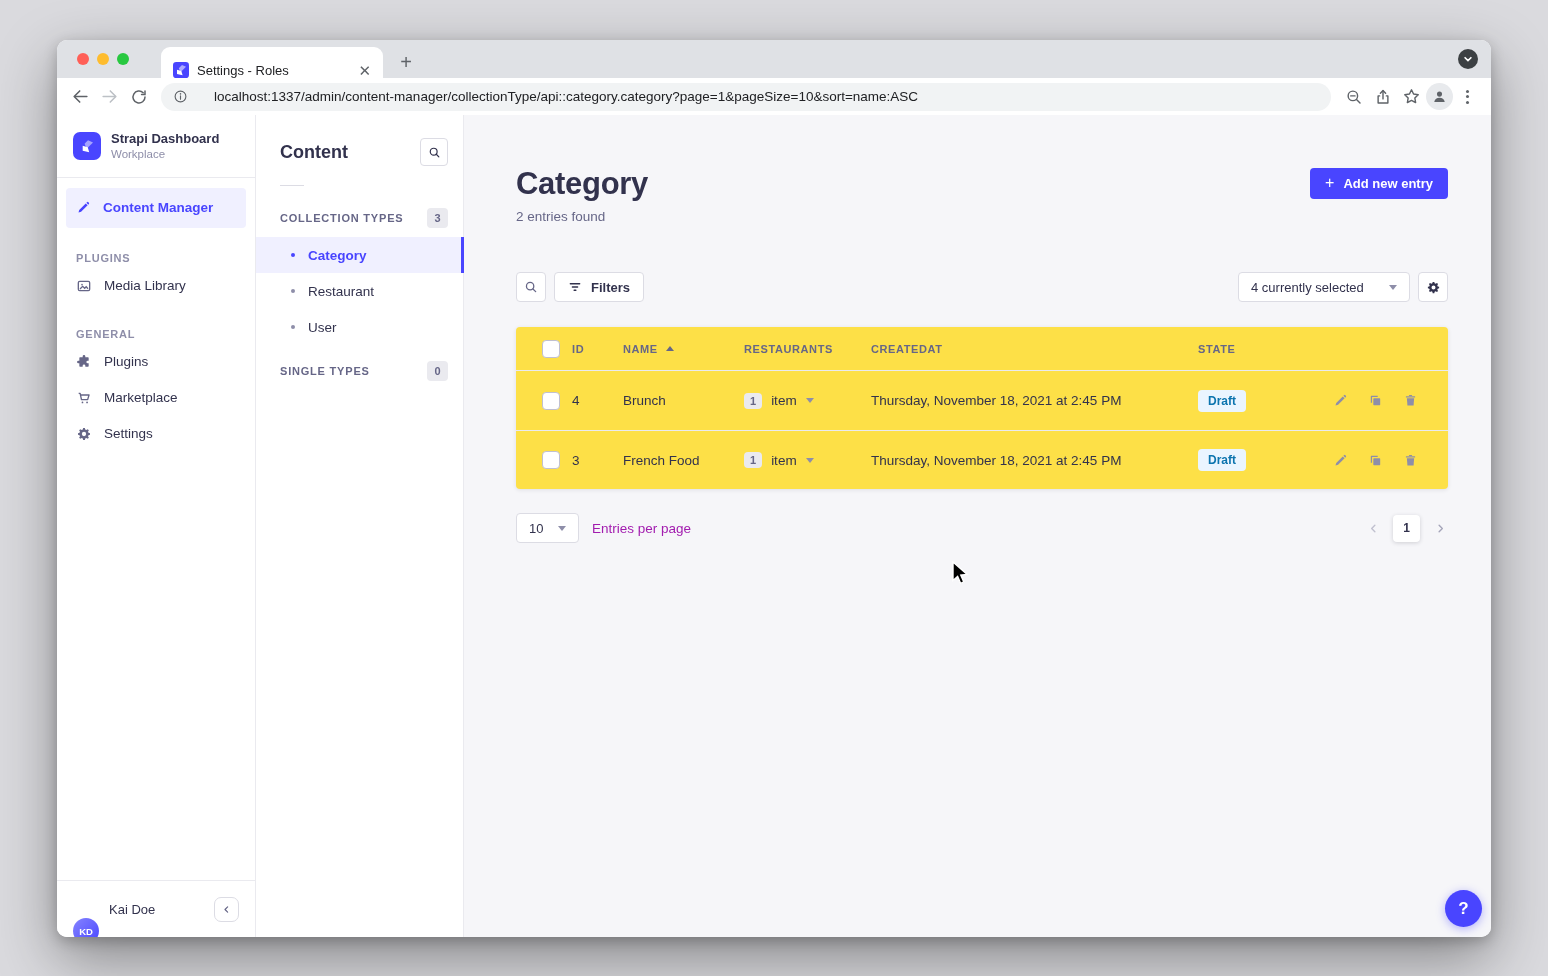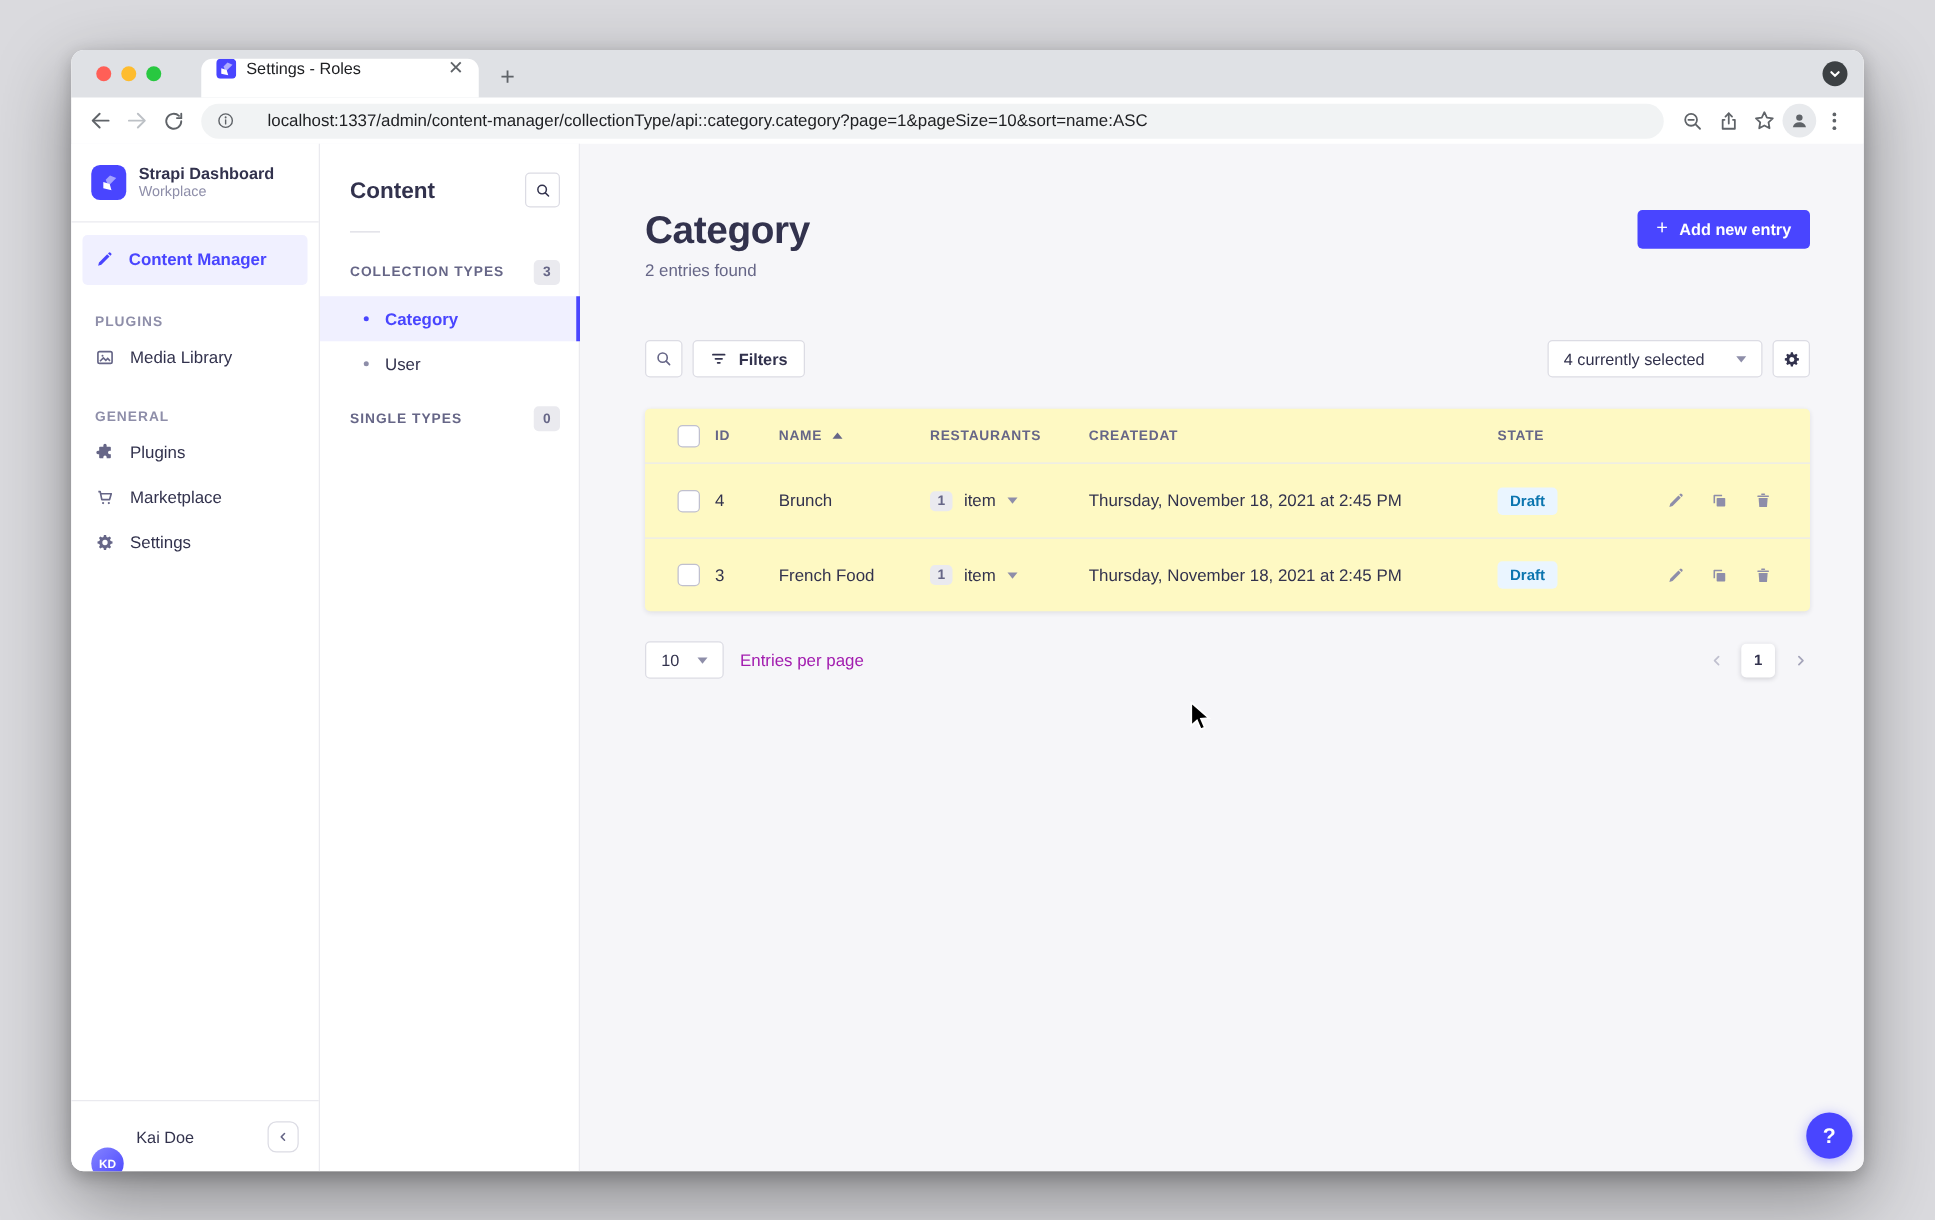--- a/index.html
+++ b/index.html
@@ -15,21 +15,21 @@
     border-radius:10px; overflow:hidden; background:#fff;
     box-shadow: 0 22px 60px rgba(0,0,0,.38), 0 4px 14px rgba(0,0,0,.22);
     display:flex; flex-direction:column;
   }
   
   .tabstrip { height:38px; background:#DFE1E5; position:relative; display:flex; align-items:flex-end; flex-shrink:0; }
   .traffic { position:absolute; left:20px; top:13px; display:flex; gap:8px; }
   .traffic span { width:12px; height:12px; border-radius:50%; display:block; }
   .tl-red{background:#FF5F57;} .tl-yellow{background:#FEBC2E;} .tl-green{background:#28C840;}
   .tab { margin-left:104px; width:222px; height:31px; background:#fff; border-radius:9px 9px 0 0;
-         display:flex; align-items:flex-start; gap:8px; padding:0 12px; }
+         display:flex; align-items:flex-end; gap:8px; padding:0 12px; }
   .tab-title { flex:1; font-size:13px; color:#202124; white-space:nowrap; overflow:hidden; }
   .tab-close { color:#5F6368; font-size:15px; line-height:1; }
   .newtab { width:26px; height:26px; margin:0 0 3px 10px; display:flex; align-items:center; justify-content:center;
             color:#5F6368; font-size:20px; border-radius:50%; }
   .tabsearch { position:absolute; right:13px; top:9px; width:20px; height:20px; border-radius:50%;
                background:#3C4043; display:flex; align-items:center; justify-content:center; }
   .toolbar { height:37px; background:#fff; display:flex; align-items:center; padding:0 9px; flex-shrink:0; }
   .navico { width:29px; height:29px; display:flex; align-items:center; justify-content:center; color:#5F6368; flex-shrink:0; }
   .navico.disabled { color:#BDC1C6; }
   .urlbar { flex:1; height:28px; background:#F1F3F4; border-radius:14px; display:flex; align-items:center;
@@ -88,21 +88,21 @@
   .tools-left, .tools-right { display:flex; align-items:center; gap:8px; }
   .icon-btn { width:30px; height:30px; border:1px solid #DCDCE4; border-radius:4px; background:#fff;
               display:flex; align-items:center; justify-content:center; color:#666687; }
   .btn-outline { display:flex; align-items:center; gap:9px; height:30px; padding:0 13px; border:1px solid #DCDCE4;
                  border-radius:4px; background:#fff; font-size:13px; font-weight:bold; color:#32324D; font-family:inherit; }
   .select { display:flex; align-items:center; justify-content:space-between; height:30px; padding:0 12px;
             border:1px solid #DCDCE4; border-radius:4px; background:#fff; font-size:13px; color:#32324D; }
   .select-fields { width:172px; }
   .caret-down { width:0; height:0; border-left:4px solid transparent; border-right:4px solid transparent; border-top:5px solid #8E8EA9; }
   .caret-up { width:0; height:0; border-left:4px solid transparent; border-right:4px solid transparent; border-bottom:5px solid #666687; }
-  .table-card { margin-top:25px; background:#fef9c3; border-radius:4px; box-shadow:0 1px 4px rgba(33,33,52,.1); }
+  .table-card { margin-top:25px; background:#fde047; border-radius:4px; box-shadow:0 1px 4px rgba(33,33,52,.1); }
   .t-row { display:grid; grid-template-columns:56px 51px 121px 127px 327px 121px 1fr; align-items:center; }
   .t-head { height:44px; border-bottom:1px solid #EAEAEF; }
   .th { font-size:11px; font-weight:bold; letter-spacing:.6px; color:#666687; display:flex; align-items:center; gap:8px; }
   .t-body-row { height:59px; }
   .t-body-row + .t-body-row { border-top:1px solid #EAEAEF; }
   .checkbox { width:18px; height:18px; border:1px solid #C0C0CF; border-radius:4px; background:#fff; margin-left:26px; display:block; }
   .cell { font-size:13.5px; color:#32324D; }
   .rest-cell { display:flex; align-items:center; gap:9px; }
   .badge-grey { background:#EAEAEF; color:#666687; font-size:11px; font-weight:bold; border-radius:4px; padding:2px 6px; }
   .state-badge { display:inline-block; background:#EAF5FF; color:#0C75AF; font-size:12px; font-weight:bold; padding:4px 10px; border-radius:4px; }
@@ -307,20 +307,24 @@
         <span class="type-label">COLLECTION TYPES</span>
         <span class="count-badge">3</span>
       </div>
       <div class="type-item active">
         <span class="bullet"></span>
         <span>Category</span>
         <span class="indicator"></span>
       </div>
       <div class="type-item">
         <span class="bullet"></span>
+        <span>Restaurant</span>
+      </div>
+      <div class="type-item">
+        <span class="bullet"></span>
         <span>User</span>
       </div>
 
       <div class="type-head" style="margin-top:6px;">
         <span class="type-label">SINGLE TYPES</span>
         <span class="count-badge">0</span>
       </div>
     </aside>
 
     <main class="main">

